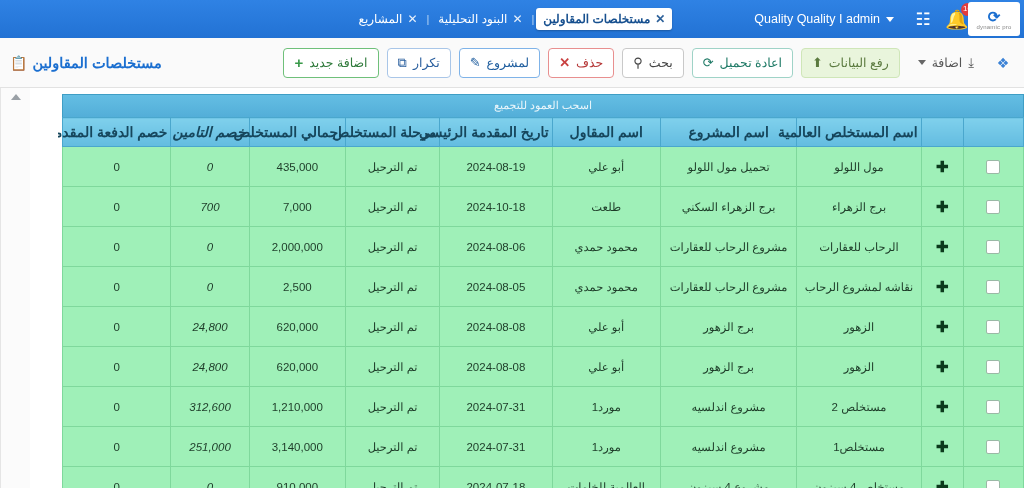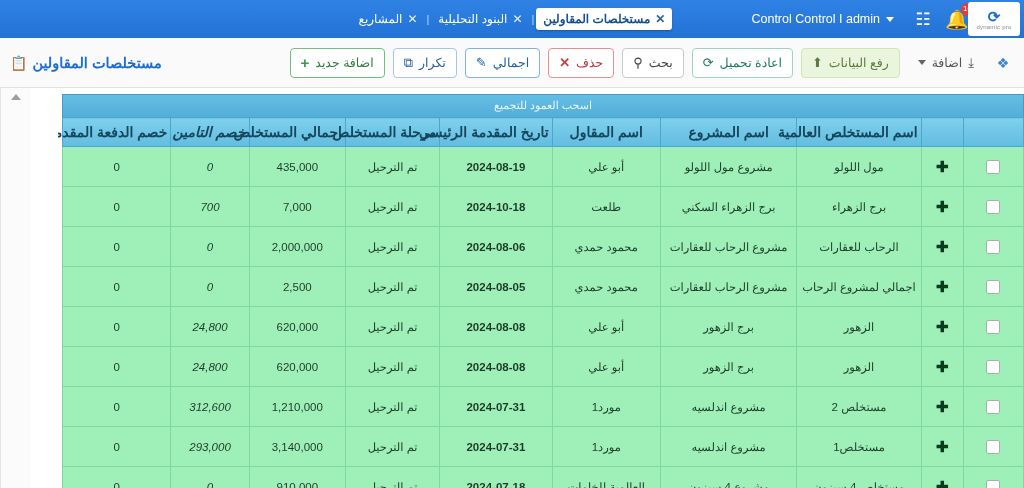--- a/index.html
+++ b/index.html
@@ -240,21 +240,21 @@
     display: inline-block;
     vertical-align: middle;
     cursor: pointer;
   }
   
   .c-chk   { width: 60px; }
   .c-plus  { width: 42px; }
   .c-main  { width: 124px; }
   .c-proj  { width: 136px; }
   .c-ctr   { width: 108px; }
-  .c-date  { width: 112px; font-weight: bold; }
+  .c-date  { width: 112px; }
   .c-stage { width: 94px; }
   .c-total { width: 96px; }
   .c-ins   { width: 78px; font-style: italic; }
   .c-adv   { width: 108px; }
 </style>
 </head>
 <body>
 
 <div class="topbar">
 
@@ -266,21 +266,21 @@
 
   <div class="bell-wrap">
     <span class="bell-glyph">🔔</span>
     <span class="bell-badge">10</span>
   </div>
 
   <div class="grid-icon">☷</div>
 
   <div class="user-area">
     <span class="caret-down"></span>
-    <span>Control Control I admin</span>
+    <span>Quality Quality I admin</span>
   </div>
 
   <div class="tabs">
     <div class="tab active">
       <span class="tab-x">✕</span>
       <span>مستخلصات المقاولين</span>
     </div>
     <span class="tab-sep">|</span>
     <div class="tab">
       <span class="tab-x">✕</span>
@@ -323,21 +323,21 @@
     <span>بحث</span>
     <span class="b-ico">⚲</span>
   </button>
 
   <button class="btn btn-del">
     <span>حذف</span>
     <span class="b-ico">✕</span>
   </button>
 
   <button class="btn btn-edit">
-    <span>اجمالي</span>
+    <span>لمشروع</span>
     <span class="b-ico">✎</span>
   </button>
 
   <button class="btn btn-dup">
     <span>تكرار</span>
     <span class="b-ico">⧉</span>
   </button>
 
   <button class="btn btn-add">
     <span>اضافة جديد</span>
@@ -367,21 +367,21 @@
           <th class="c-total">اجمالي المستخلص</th>
           <th class="c-ins">خصم التامين</th>
           <th class="c-adv">خصم الدفعة المقدمة</th>
         </tr>
       </thead>
       <tbody>
         <tr>
           <td class="c-chk"><span class="row-check"></span></td>
           <td class="c-plus cell-plus">✚</td>
           <td class="c-main">مول اللولو</td>
-          <td class="c-proj">مشروع مول اللولو</td>
+          <td class="c-proj">تحميل مول اللولو</td>
           <td class="c-ctr">أبو علي</td>
           <td class="c-date">2024-08-19</td>
           <td class="c-stage">تم الترحيل</td>
           <td class="c-total">435,000</td>
           <td class="c-ins">0</td>
           <td class="c-adv">0</td>
         </tr>
         <tr>
           <td class="c-chk"><span class="row-check"></span></td>
           <td class="c-plus cell-plus">✚</td>
@@ -402,21 +402,21 @@
           <td class="c-ctr">محمود حمدي</td>
           <td class="c-date">2024-08-06</td>
           <td class="c-stage">تم الترحيل</td>
           <td class="c-total">2,000,000</td>
           <td class="c-ins">0</td>
           <td class="c-adv">0</td>
         </tr>
         <tr>
           <td class="c-chk"><span class="row-check"></span></td>
           <td class="c-plus cell-plus">✚</td>
-          <td class="c-main">اجمالي لمشروع الرحاب</td>
+          <td class="c-main">نقاشه لمشروع الرحاب</td>
           <td class="c-proj">مشروع الرحاب للعقارات</td>
           <td class="c-ctr">محمود حمدي</td>
           <td class="c-date">2024-08-05</td>
           <td class="c-stage">تم الترحيل</td>
           <td class="c-total">2,500</td>
           <td class="c-ins">0</td>
           <td class="c-adv">0</td>
         </tr>
         <tr>
           <td class="c-chk"><span class="row-check"></span></td>
@@ -456,21 +456,21 @@
         </tr>
         <tr>
           <td class="c-chk"><span class="row-check"></span></td>
           <td class="c-plus cell-plus">✚</td>
           <td class="c-main">مستخلص1</td>
           <td class="c-proj">مشروع اندلسيه</td>
           <td class="c-ctr">مورد1</td>
           <td class="c-date">2024-07-31</td>
           <td class="c-stage">تم الترحيل</td>
           <td class="c-total">3,140,000</td>
-          <td class="c-ins">293,000</td>
+          <td class="c-ins">251,000</td>
           <td class="c-adv">0</td>
         </tr>
         <tr>
           <td class="c-chk"><span class="row-check"></span></td>
           <td class="c-plus cell-plus">✚</td>
           <td class="c-main">مستخلص 4 سيزون</td>
           <td class="c-proj">مشروع 4 سيزون</td>
           <td class="c-ctr">العالمية للخامات</td>
           <td class="c-date">2024-07-18</td>
           <td class="c-stage">تم الترحيل</td>

